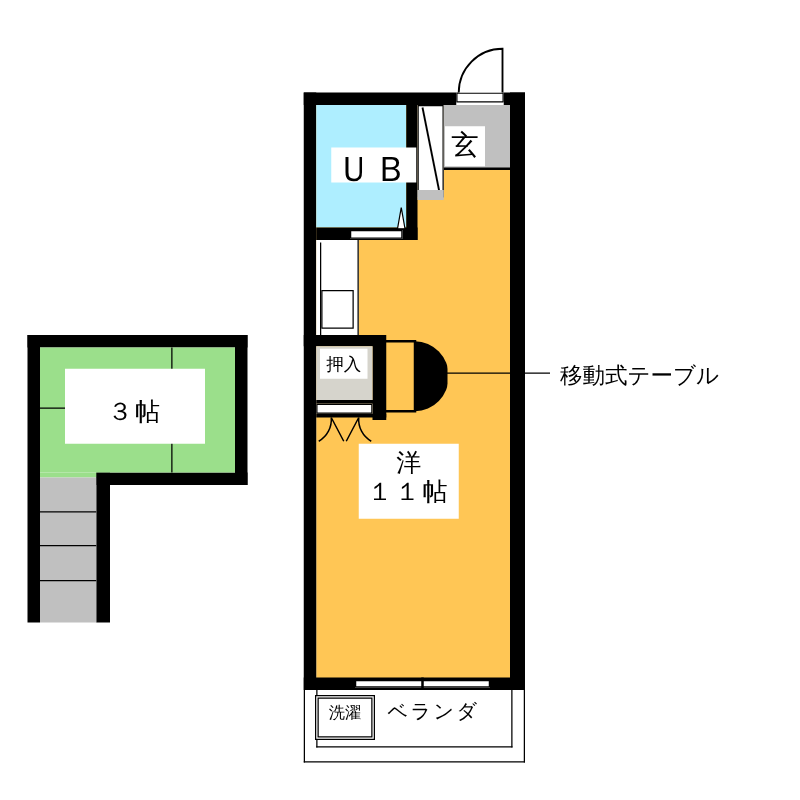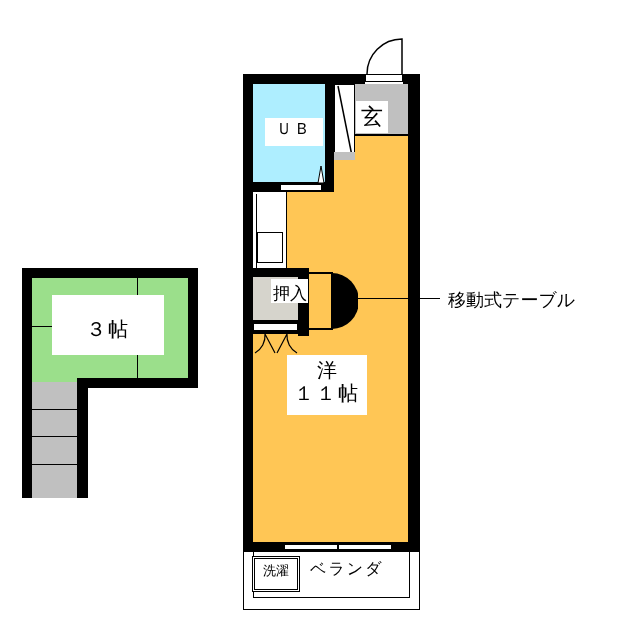--- a/index.html
+++ b/index.html
@@ -27,40 +27,40 @@
   <path d="M5 40 A35 35 0 0 1 40 5 L40 40" fill="#fff" stroke="#000" stroke-width="1.5"></path>
 </svg>
 
 <div class="abs" style="left:253px;top:84px;width:72px;height:98px;background:#AEEEFF;"></div>
 <div class="abs wall" style="left:325px;top:84px;width:9px;height:108px;"></div>
 <div class="abs wall" style="left:253px;top:182px;width:81px;height:10px;"></div>
 <div class="abs" style="left:280px;top:184px;width:42px;height:7px;background:#fff;border:1px solid #000;"></div>
 <svg class="abs" style="left:316px;top:164px;" width="10" height="20">
   <path d="M2 19 L5 2 L8 19 Z" fill="#fff" stroke="#000" stroke-width="1"></path>
 </svg>
-<div class="abs label" style="left:265px;top:118px;width:58px;height:28px;font-size:16px;letter-spacing:2px;padding-top:2px;">ＵＢ</div>
+<div class="abs label" style="left:265px;top:118px;width:68px;height:28px;font-size:28px;letter-spacing:2px;padding-top:2px;">ＵＢ</div>
 
 <div class="abs" style="left:334px;top:84px;width:21px;height:74px;background:#fff;border:1px solid #000;"></div>
 <svg class="abs" style="left:334px;top:84px;" width="21" height="74">
   <line x1="4" y1="2" x2="18" y2="72" stroke="#000" stroke-width="1.5"></line>
 </svg>
 <div class="abs" style="left:334px;top:152px;width:21px;height:8px;background:#C0C0C0;"></div>
 
 <div class="abs" style="left:355px;top:84px;width:53px;height:52px;background:#C0C0C0;"></div>
 <div class="abs" style="left:355px;top:134px;width:53px;height:2px;background:#000;"></div>
 <div class="abs label" style="left:356px;top:101px;width:32px;height:32px;font-size:22px;padding-top:3px;">玄</div>
 
 <div class="abs" style="left:253px;top:192px;width:34px;height:77px;background:#fff;border-right:1px solid #000;"></div>
 <div class="abs" style="left:256px;top:194px;width:1px;height:74px;background:#000;"></div>
 <div class="abs" style="left:257px;top:232px;width:26px;height:31px;background:#fff;border:1.5px solid #000;"></div>
 
 <div class="abs wall" style="left:243px;top:268px;width:65px;height:9px;"></div>
 <div class="abs wall" style="left:298px;top:268px;width:11px;height:68px;"></div>
 <div class="abs" style="left:253px;top:277px;width:45px;height:45px;background:#D6D4CC;"></div>
-<div class="abs label" style="left:256px;top:279px;width:38px;height:24px;font-size:17px;padding-top:5px;margin-left:15px;">押入</div>
+<div class="abs label" style="left:256px;top:279px;width:38px;height:24px;font-size:14px;padding-top:5px;">押入</div>
 <div class="abs wall" style="left:253px;top:320px;width:56px;height:3px;"></div>
 <div class="abs" style="left:253px;top:323px;width:45px;height:8px;background:#fff;border:1px solid #000;"></div>
 <div class="abs wall" style="left:253px;top:331px;width:56px;height:3px;"></div>
 <svg class="abs" style="left:253px;top:333px;" width="46" height="22">
   <path d="M2 20 A20 20 0 0 0 12 1 M12 1 L22 20 M44 20 A20 20 0 0 1 34 1 M34 1 L24 20" fill="none" stroke="#000" stroke-width="1.2"></path>
 </svg>
 
 <svg class="abs" style="left:308px;top:270px;" width="50" height="62">
   <rect x="0" y="3" width="24" height="56" fill="#FFC655" stroke="#000" stroke-width="2"></rect>
   <path d="M24 3 A27 28 0 0 1 24 59 Z" fill="#000"></path>

